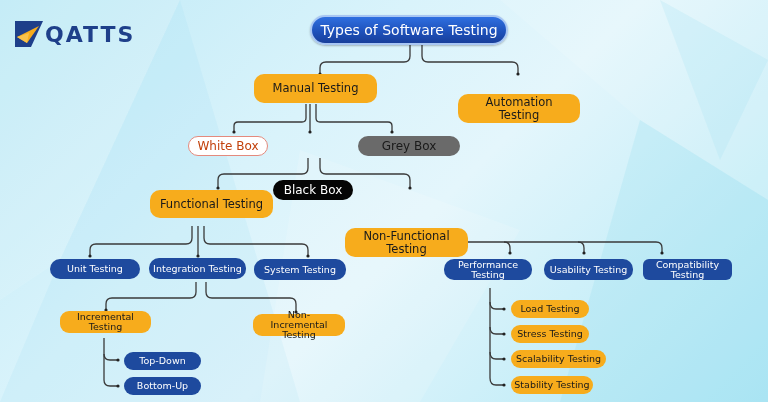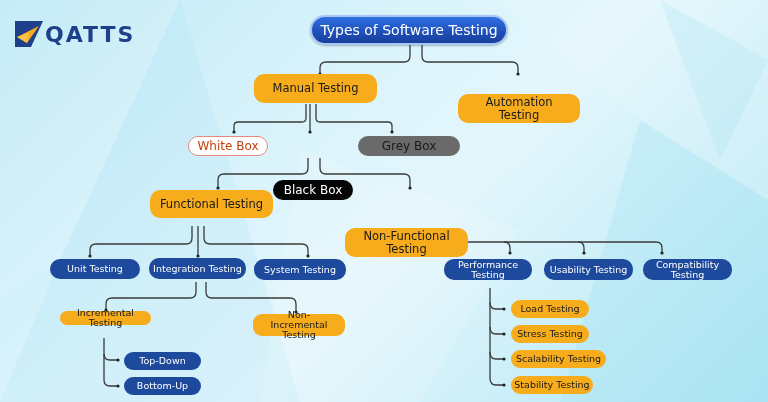--- a/index.html
+++ b/index.html
@@ -121,23 +121,23 @@
 
 <div class="node orange" style="left:150px;top:190px;width:123px;height:28px;">Functional Testing</div>
 <div class="node orange" style="left:345px;top:192px;width:123px;height:29px;padding:0 14px;margin-top:36px;">Non-Functional Testing</div>
 
 <div class="node blue" style="left:50px;top:259px;width:90px;height:20px;">Unit Testing</div>
 <div class="node blue" style="left:149px;top:258px;width:97px;height:21px;">Integration Testing</div>
 <div class="node blue" style="left:254px;top:259px;width:92px;height:21px;">System Testing</div>
 
 <div class="node blue" style="left:444px;top:259px;width:88px;height:21px;padding:0 14px;">Performance Testing</div>
 <div class="node blue" style="left:544px;top:259px;width:89px;height:21px;">Usability Testing</div>
-<div class="node blue" style="left:643px;top:259px;width:89px;height:21px;padding:0 2px;">Compatibility Testing</div>
+<div class="node blue" style="left:643px;top:259px;width:89px;height:21px;padding:0 2px;border-radius:6px;">Compatibility Testing</div>
 
-<div class="node orange sm" style="left:60px;top:311px;width:91px;height:14px;padding:0 14px;">Incremental Testing</div>
+<div class="node orange sm" style="left:60px;top:311px;width:91px;height:22px;padding:0 14px;">Incremental Testing</div>
 <div class="node orange sm" style="left:253px;top:314px;width:92px;height:22px;padding:0 22px;">Non-Incremental Testing</div>
 
 <div class="node blue" style="left:124px;top:352px;width:77px;height:18px;">Top-Down</div>
 <div class="node blue" style="left:124px;top:377px;width:77px;height:18px;">Bottom-Up</div>
 
 <div class="node orange sm" style="left:511px;top:300px;width:78px;height:18px;">Load Testing</div>
 <div class="node orange sm" style="left:511px;top:325px;width:78px;height:18px;">Stress Testing</div>
 <div class="node orange sm" style="left:511px;top:350px;width:95px;height:18px;">Scalability Testing</div>
 <div class="node orange sm" style="left:511px;top:376px;width:82px;height:18px;">Stability Testing</div>
 

